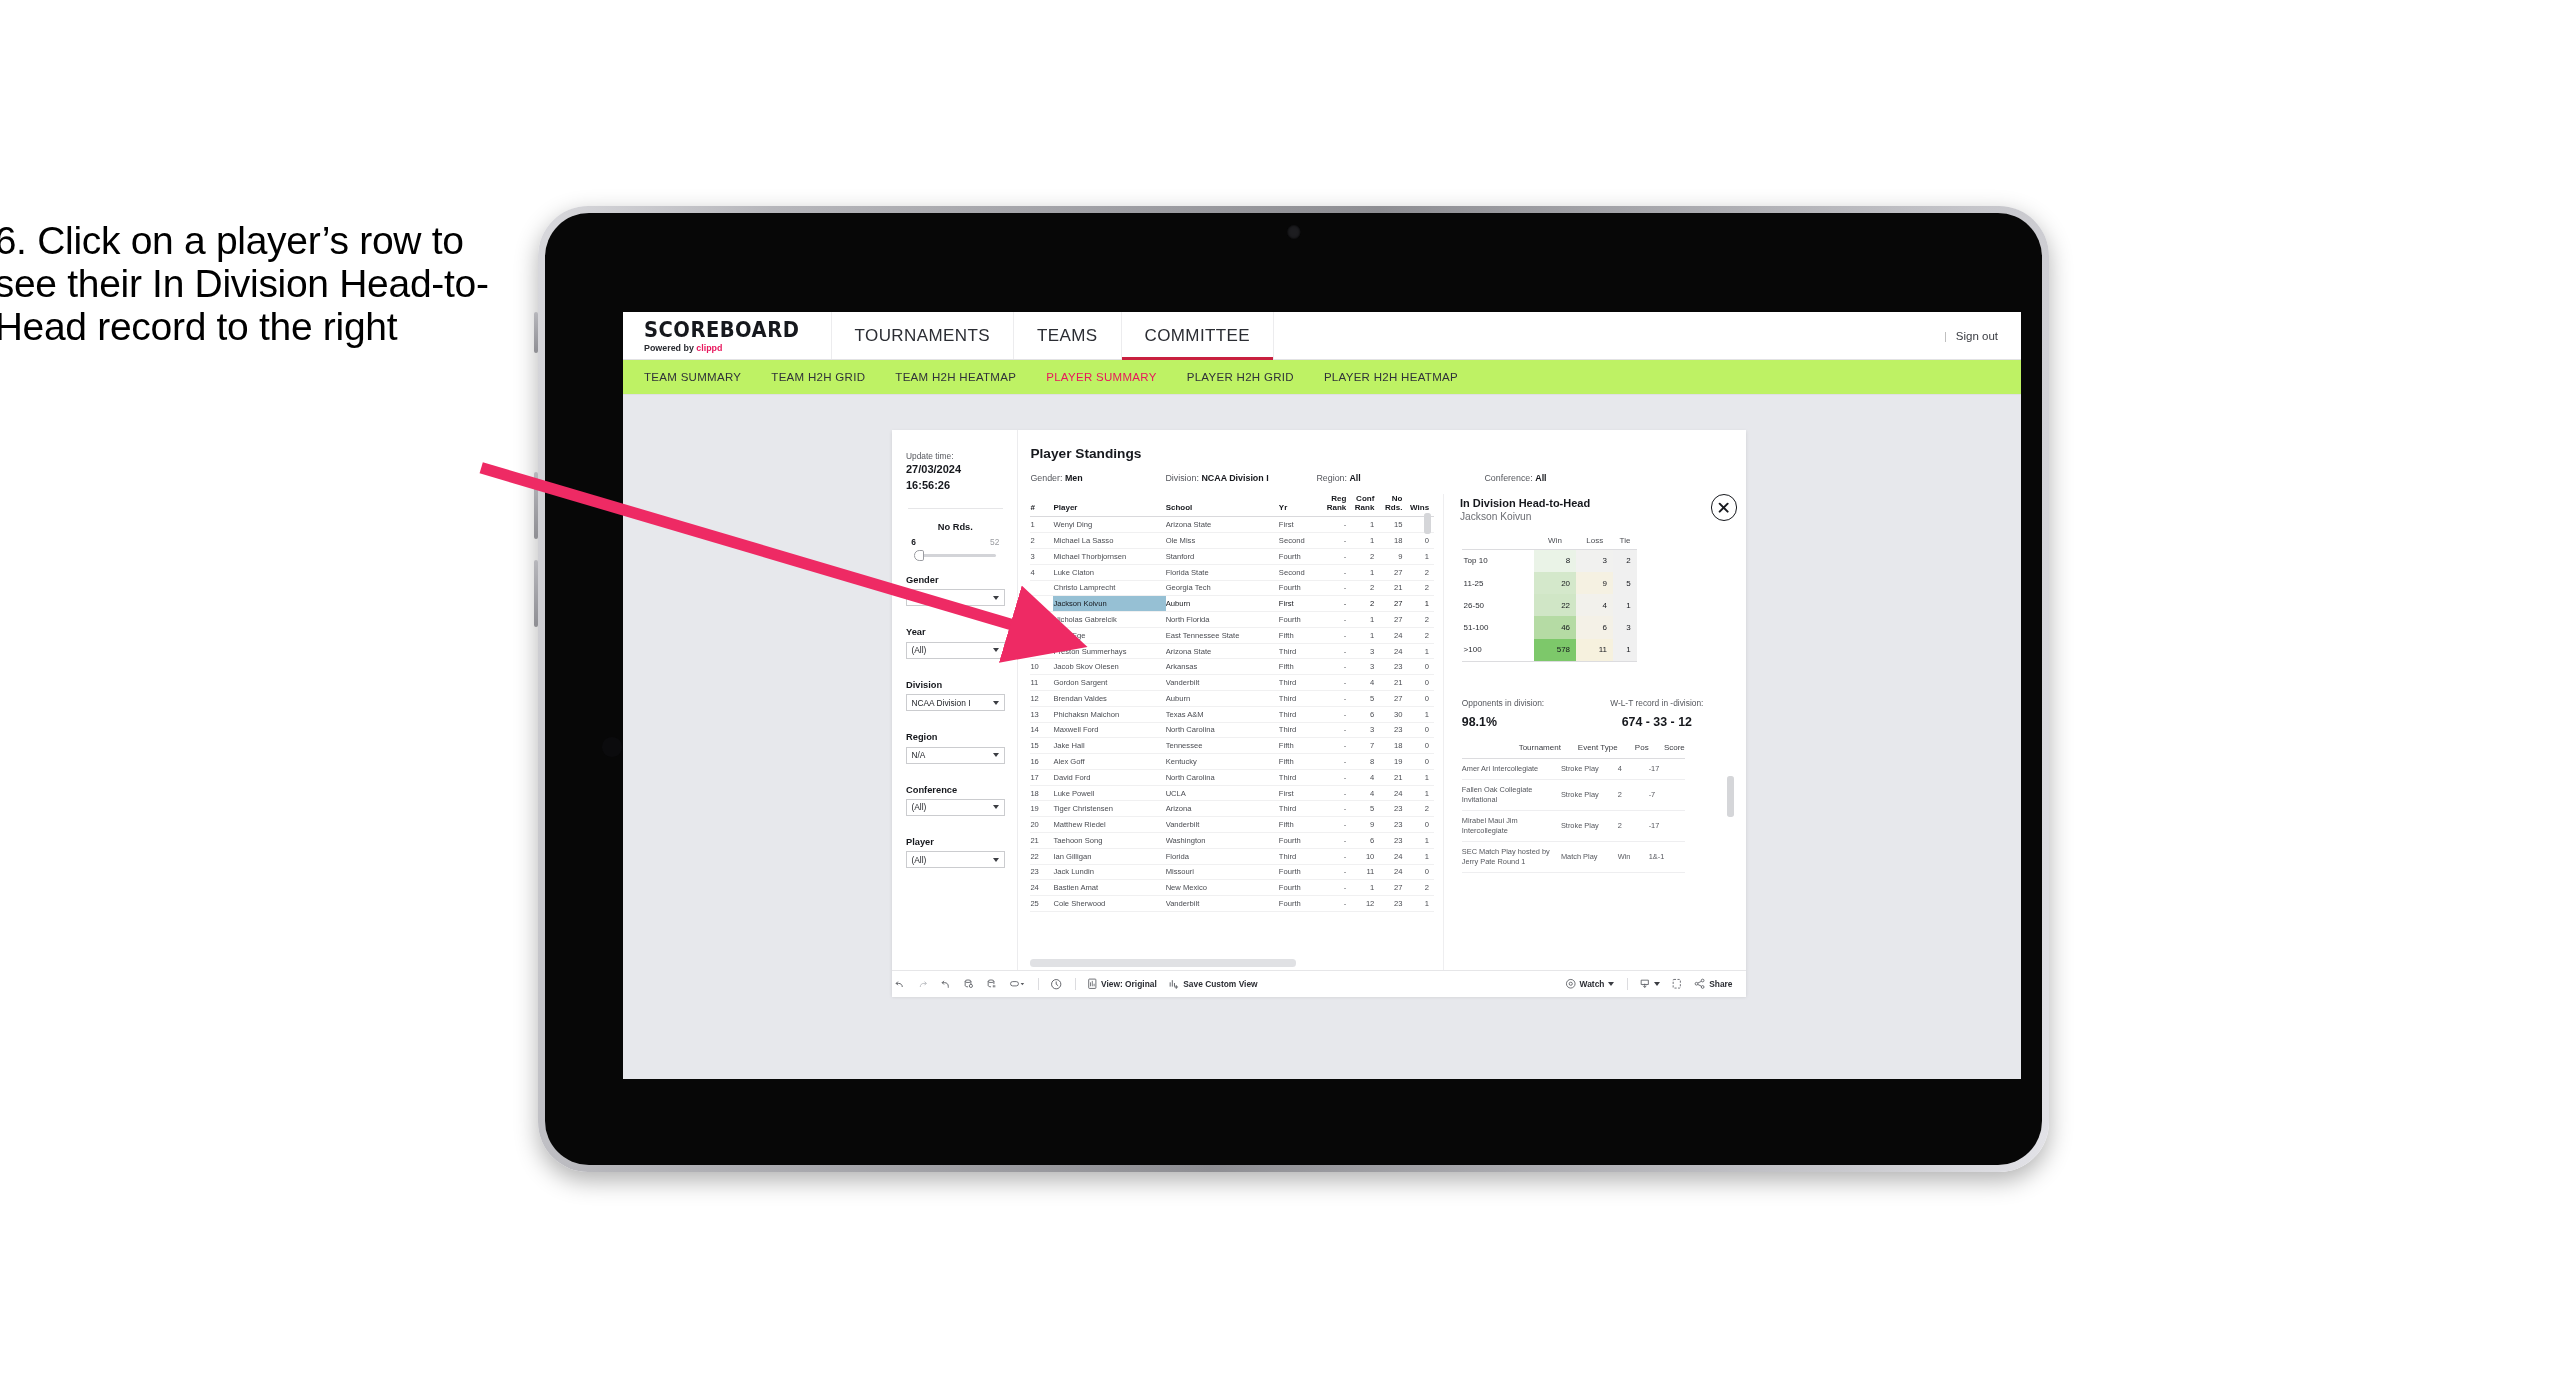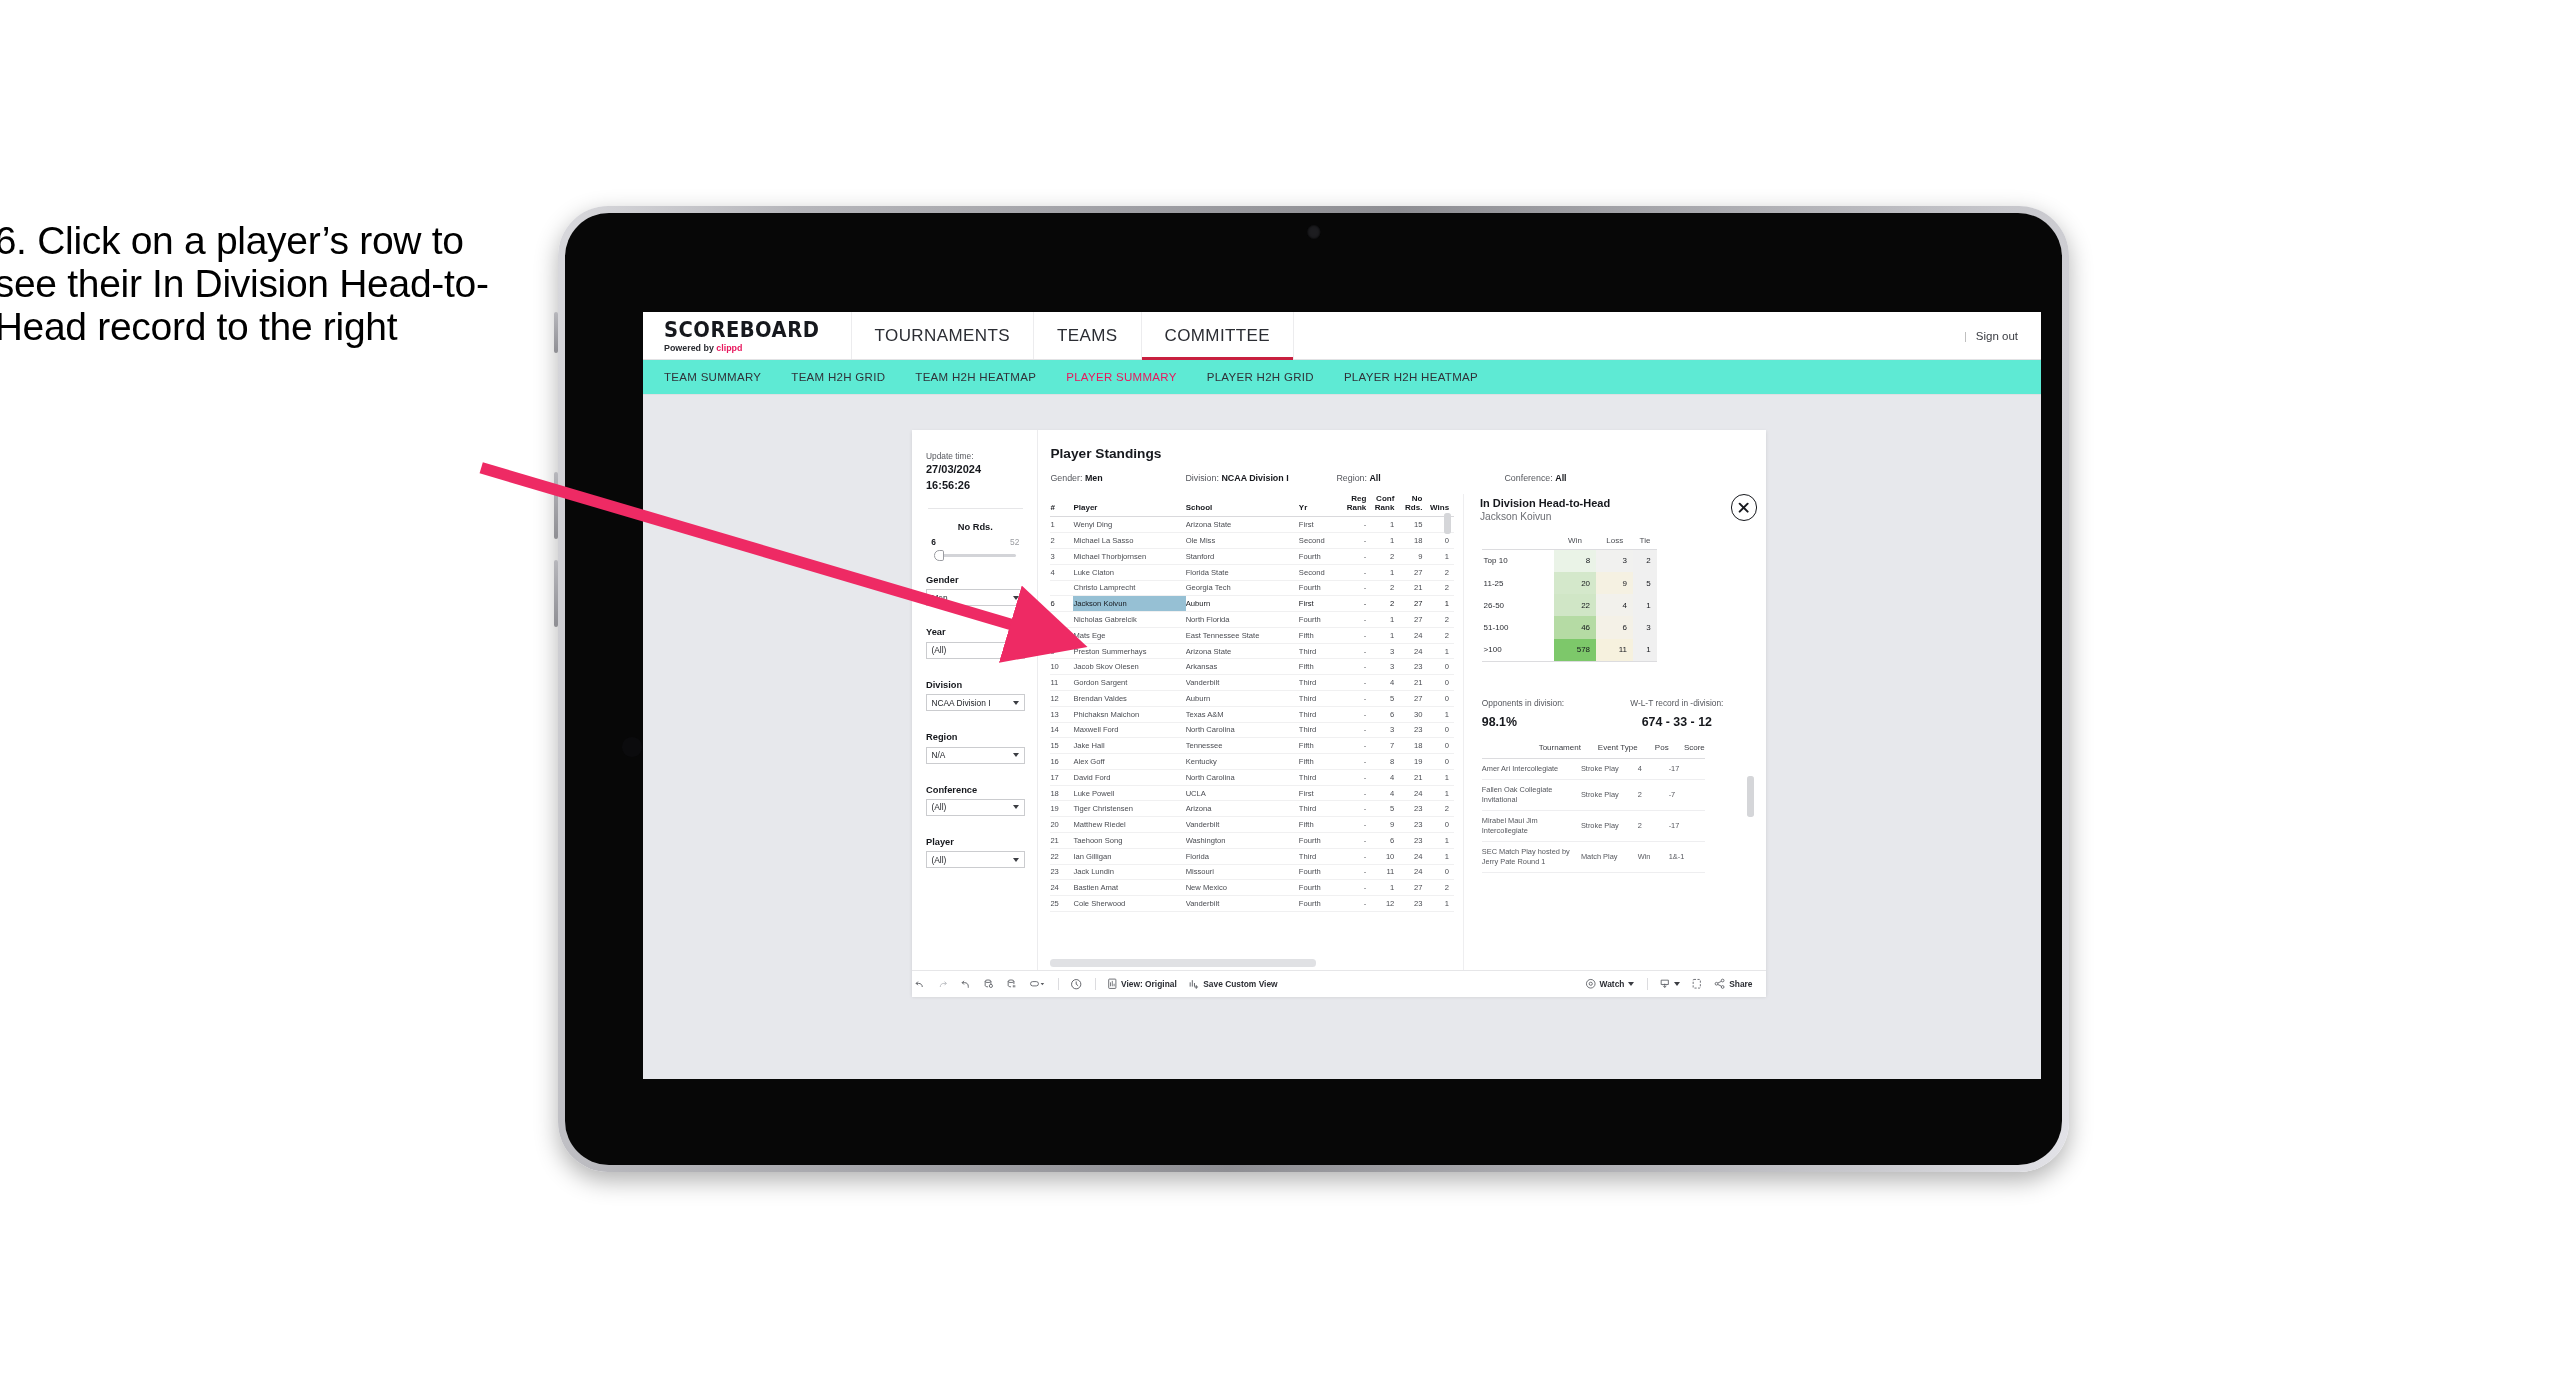--- a/index.html
+++ b/index.html
@@ -16,21 +16,21 @@
     position: absolute; left: -5.3px; top: 220px; width: 531px;
     font-size: 39px; line-height: 1.10; color: #000;
     letter-spacing: -0.3px;
   }
 
   
   #arrow { position: absolute; left: 461px; top: 443px; width: 638px; height: 221px; }
 
   
   #tablet {
-    position: absolute; left: 558px; top: 206px;
+    position: absolute; left: 538px; top: 206px;
     width: 1511px; height: 966px;
     background: linear-gradient(100deg,#d9d9dd 0%,#b6b6bb 14%,#8e8e93 50%,#c9c9ce 88%,#e3e3e8 100%);
     border-radius: 50px;
     box-shadow: 0 8.9px 23px rgba(0,0,0,.30);
   }
   #bezel {
     position: absolute; left: 7px; top: 7px; right: 7px; bottom: 7px;
     background: #070707; border-radius: 44px;
   }
   #camera {
@@ -85,21 +85,21 @@
     height: 2.7px; background: #c8203f;
   }
   #topbar-right {
     margin-left: auto; display: flex; align-items: center; gap: 8.9px;
     padding-right: 23px; font-size: 11.5px; color: #3a3c42;
   }
   #topbar-right .sep { color:#bbb; }
 
   
   #subbar {
-    height: 35px; background: #5eead4; display: flex; align-items: center;
+    height: 35px; background: #bef264; display: flex; align-items: center;
     padding-left: 21px; border-bottom: 0.9px solid #dfdfe2;
   }
   .subtab {
     font-size: 11.5px; color: #303239; letter-spacing: 0.3px;
     margin-right: 30px; cursor: pointer;
   }
   .subtab.active { color: #e8175d; }
 
   
   #canvas { position: relative; width: 100%; height: 684px; background:#e7e8ec; }

